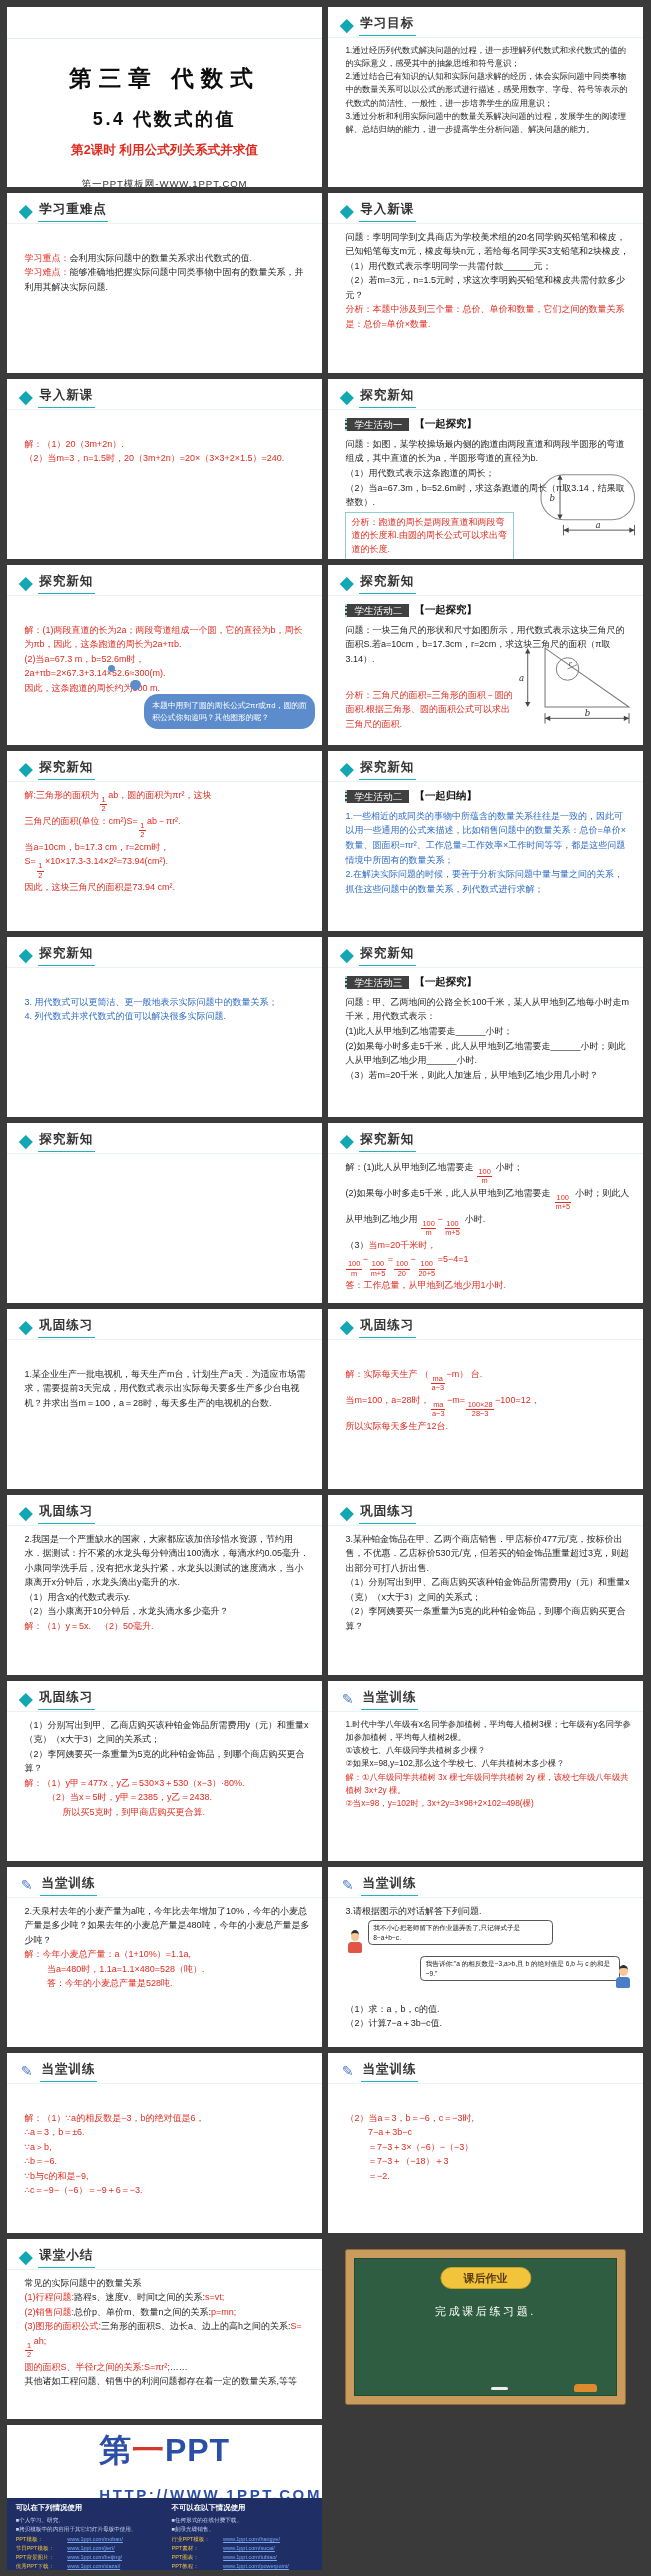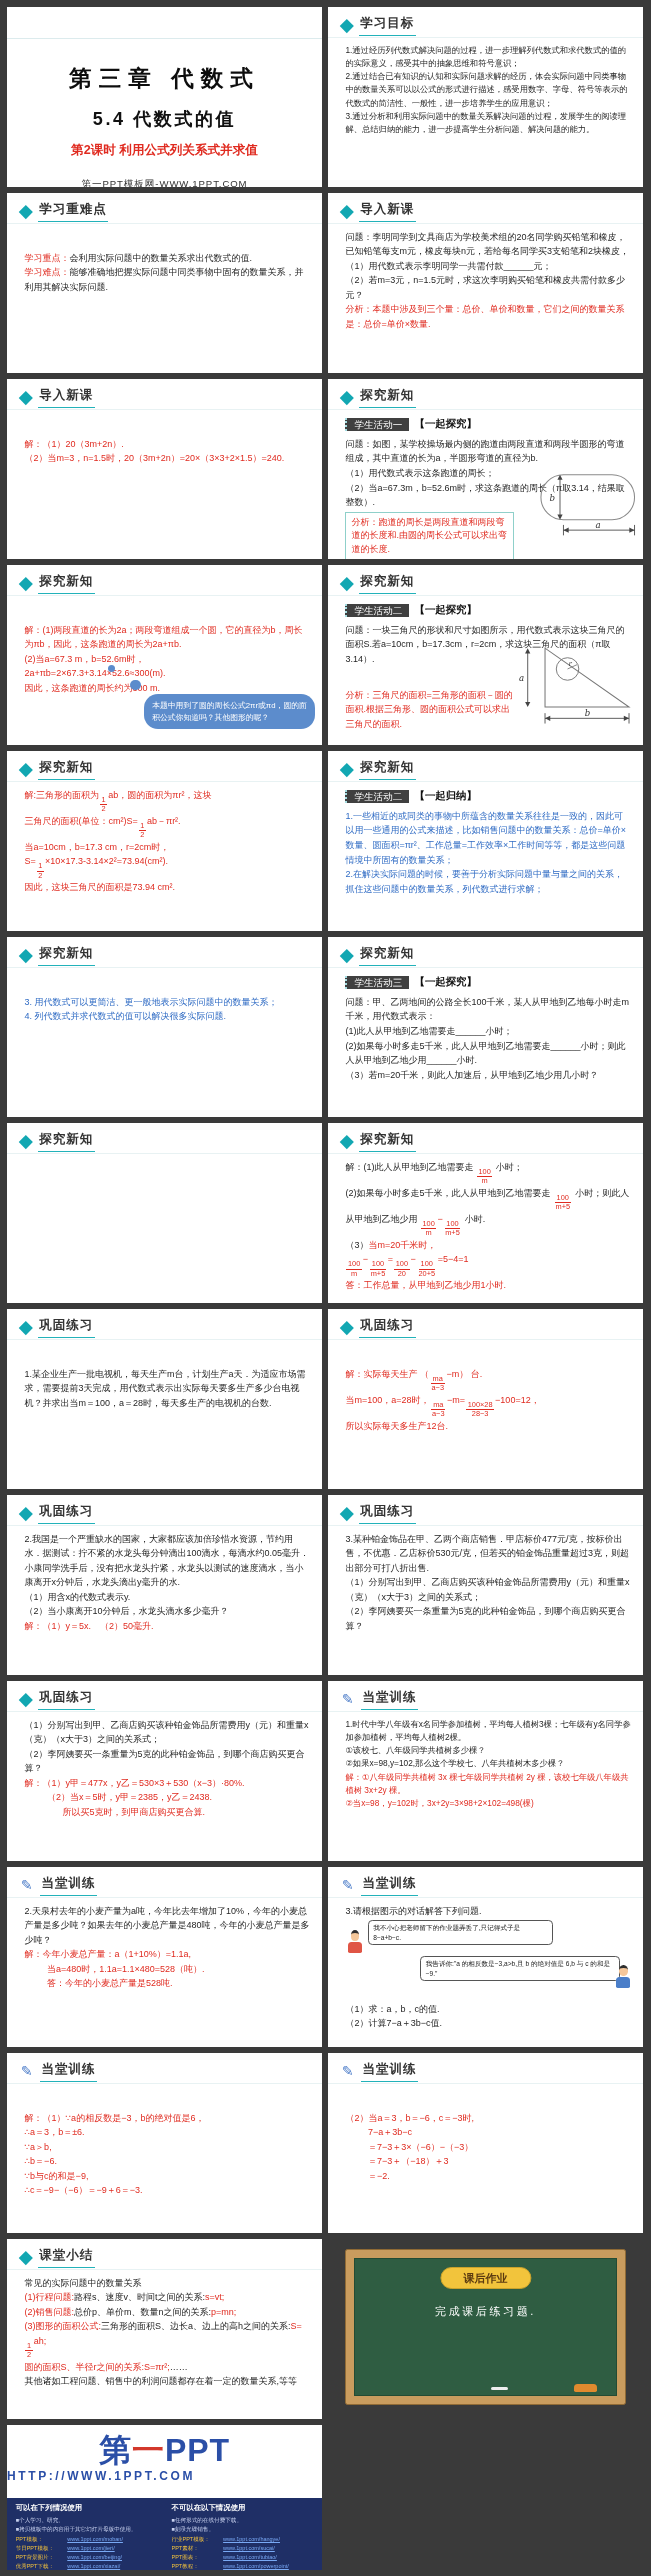--- a/index.html
+++ b/index.html
@@ -51,21 +51,21 @@
   .cb-frame{position:absolute;left:17.4px;right:17.4px;top:10.4px;bottom:14px;background:#c99c5e;border:1.7px solid #8f6a35;border-radius:2.6px;}
   .cb-board{position:absolute;left:7.8px;right:7.8px;top:7.8px;bottom:7.8px;background:#2f5d42;border:0.9px solid #234b34;}
   .cb-banner{position:absolute;top:7.8px;left:50%;transform:translateX(-50%);background:#f2c43c;border:1.7px solid #caa22b;border-radius:12px;padding:2.6px 22.6px;font-size:11px;font-weight:700;color:#5b3a10;white-space:nowrap;}
   .cb-text{position:absolute;top:45px;width:100%;text-align:center;color:#fff;font-size:11px;letter-spacing:2.6px;}
   .cb-chalk{position:absolute;bottom:5.2px;left:52%;width:17.4px;height:3.5px;background:#eee;border-radius:1.7px;}
   .cb-eraser{position:absolute;bottom:3.5px;right:19px;width:22.6px;height:7.8px;background:#e08a2e;border-radius:3.5px 3.5px 1.7px 1.7px;}
   
   .flogo{text-align:center;padding-top:8.7px;}
   .flogo .t{font-size:32px;font-weight:900;color:#2b4fa7;letter-spacing:0.9px;line-height:1;}
   .flogo .t .red{color:#d3382b;}
-  .furl{text-align:left;color:#2b4fa7;font-size:12px;letter-spacing:2.6px;margin-top:3px;font-weight:700;}
+  .furl{text-align:right;color:#2b4fa7;font-size:15px;letter-spacing:2.6px;margin-top:20px;font-weight:700;}
   .fdark{position:absolute;left:0;right:0;bottom:0;top:73px;background:#1f2f66;padding:5.2px 8.7px 3.5px;box-sizing:border-box;}
   .fcols{display:flex;gap:14px;}
   .fcol{flex:1;}
   .fcol .ft{font-size:7.4px;font-weight:700;color:#fff;margin-bottom:3px;}
   .fcol .fi{font-size:5.6px;color:#c7d0ee;line-height:1.5;}
   .flinks{margin-top:3.5px;display:grid;grid-template-columns:1fr 1fr;column-gap:14px;row-gap:0.9px;}
   .flink{font-size:5.5px;display:flex;gap:2.6px;white-space:nowrap;overflow:hidden;line-height:1.45;}
   .flabel{color:#f4c33c;min-width:49px;}
   .furl2{color:#79a9f5;text-decoration:underline;}
   svg text{font-family:"DejaVu Serif",serif;font-style:italic;}

